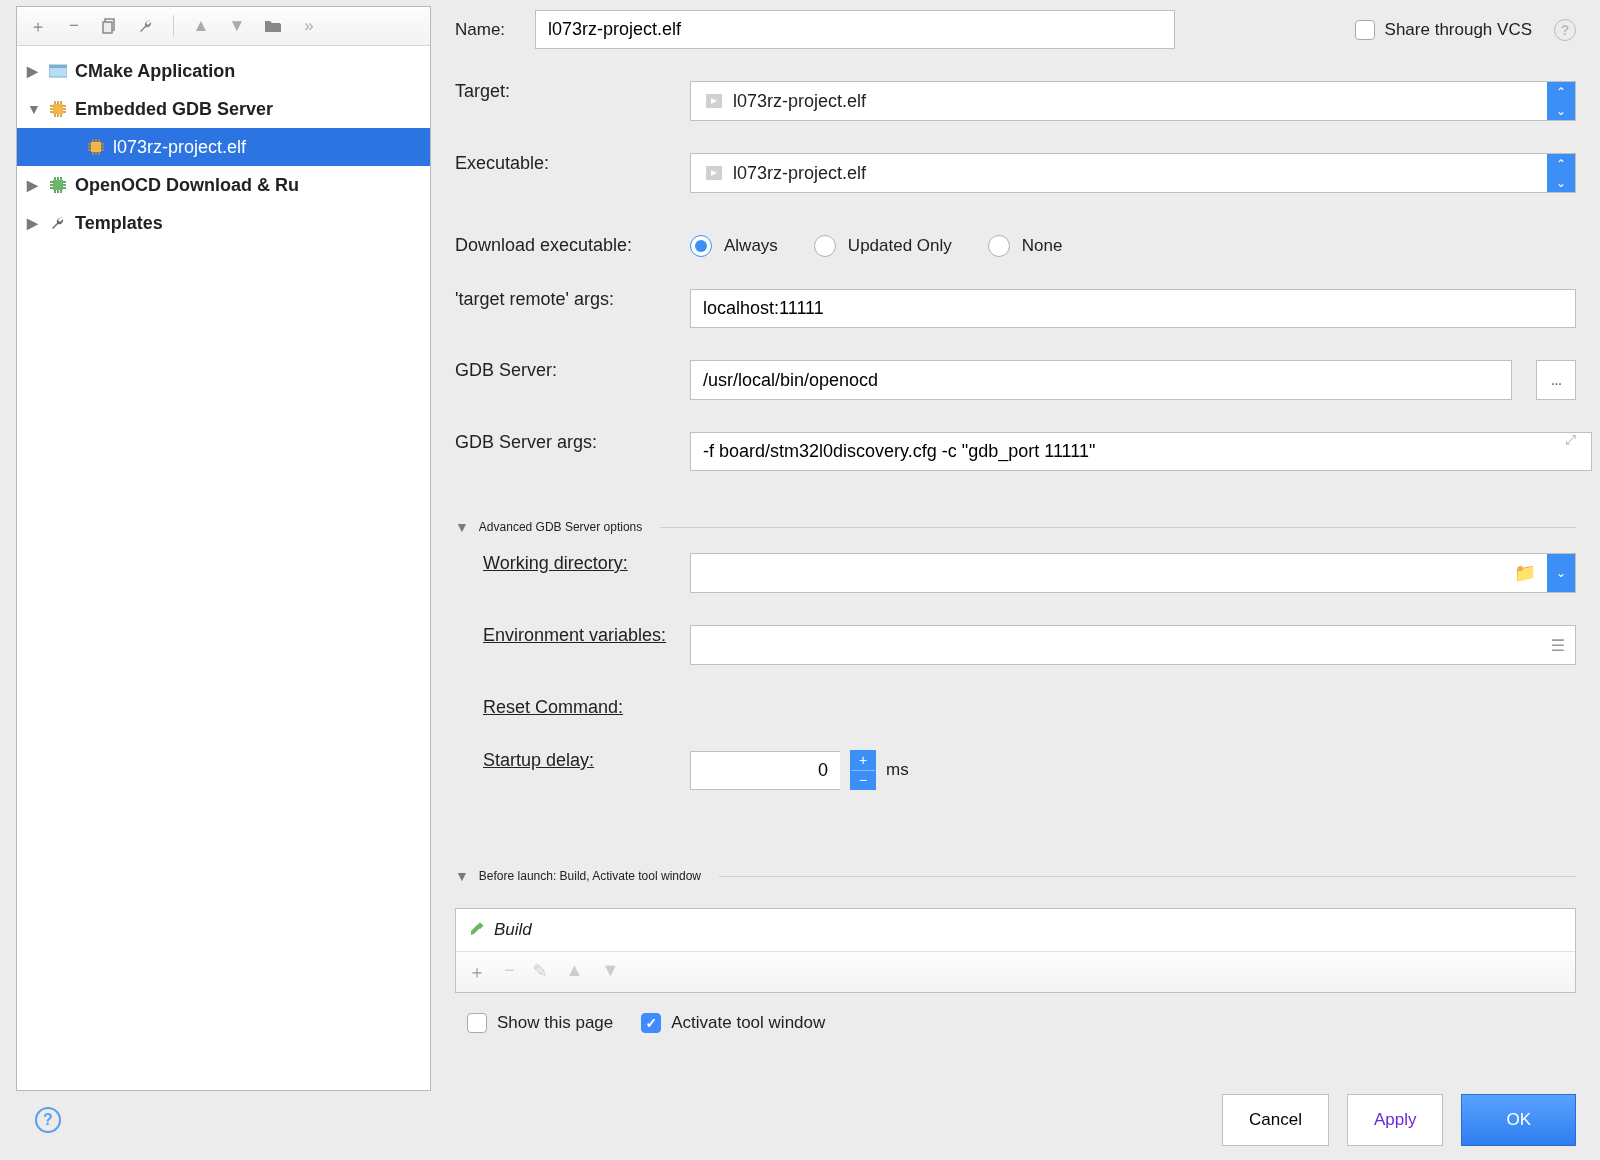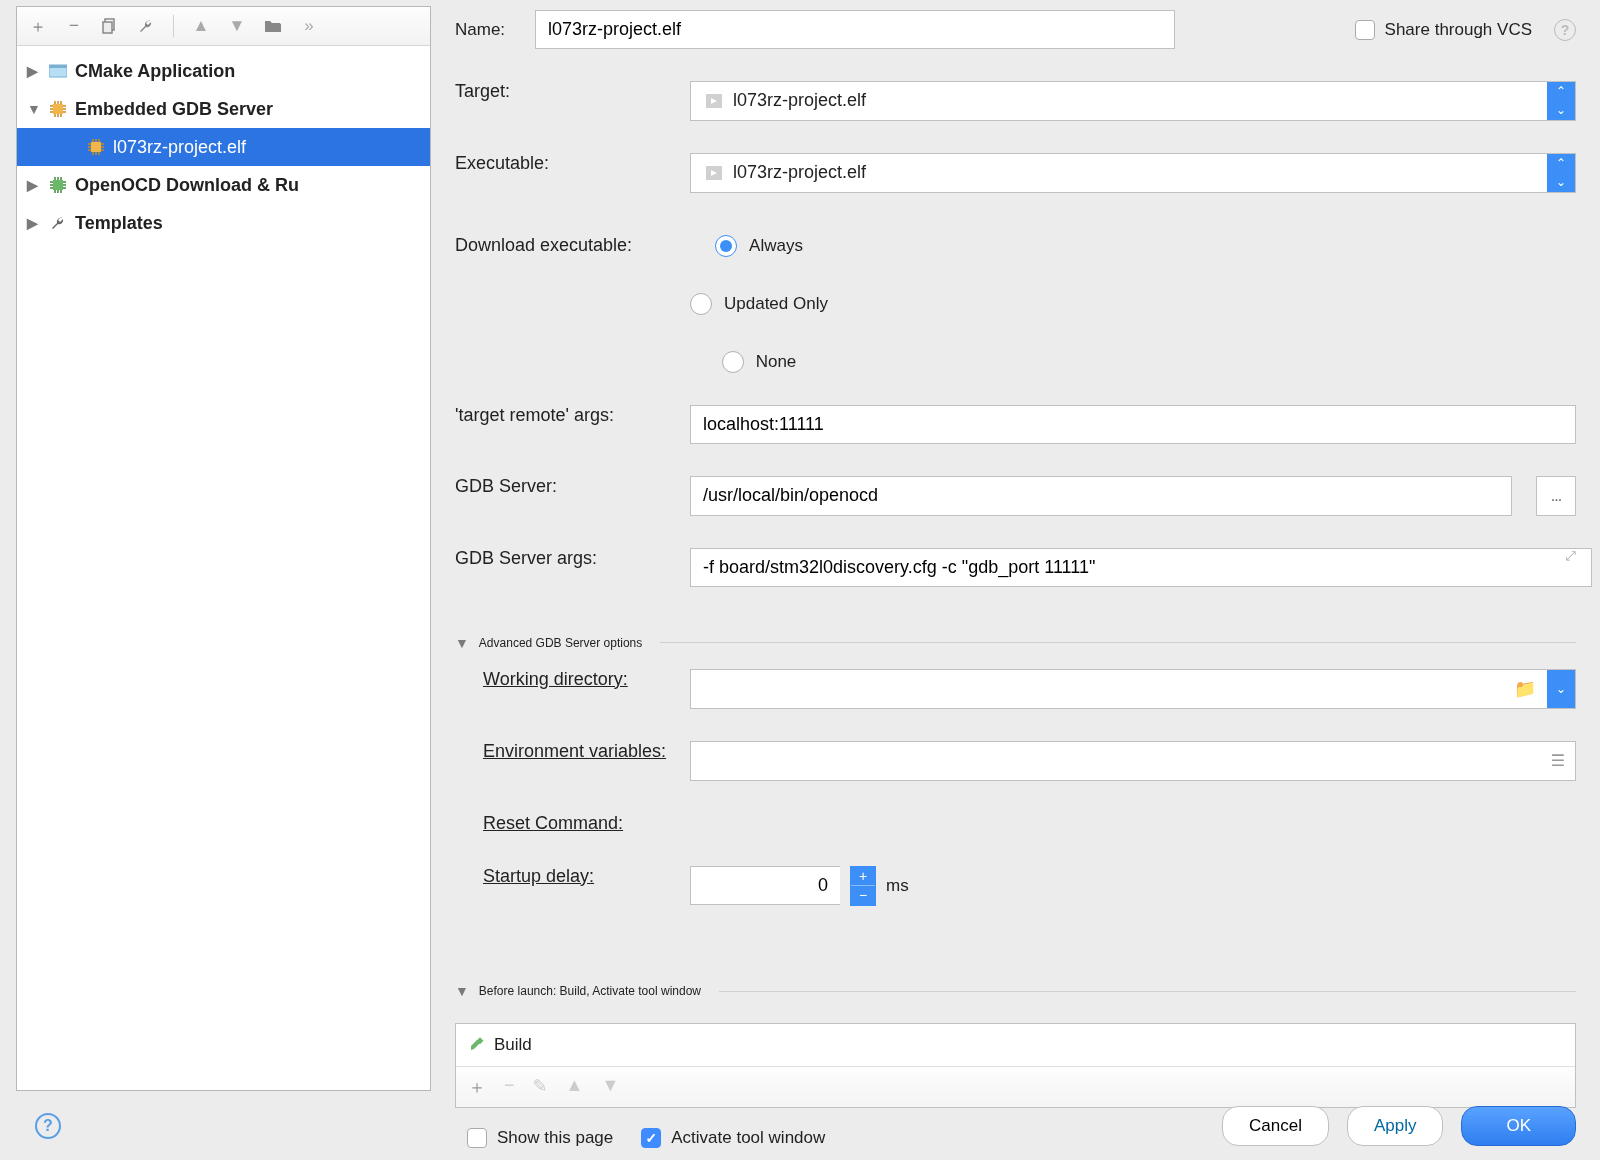--- a/index.html
+++ b/index.html
@@ -82,21 +82,21 @@
   align-items: center;
 }
 .combo .ci { width: 26px; display: flex; justify-content: center; margin-left: 10px; }
 .combo .ct { flex: 1; padding-left: 6px; font-size: 18px; }
 .combo .stepper {
   width: 28px; height: 100%; background: #3b8ff7;
   display: flex; flex-direction: column; align-items: center; justify-content: center;
   color: #fff;
 }
 .combo .stepper span { height: 50%; display: flex; align-items: center; line-height: 1; font-size: 12px; }
-.radio-row { display: flex; align-items: center; gap: 36px; flex-direction: column; }
+.radio-row { display: flex; align-items: center; gap: 36px; }
 .radio { display: flex; align-items: center; gap: 12px; }
 .radio .r {
   width: 22px; height: 22px; border-radius: 50%; border: 1.5px solid #b0b0b0; background: #fff;
   display: flex; align-items: center; justify-content: center;
 }
 .radio .r.sel { border-color: #3b8ff7; }
 .radio .r.sel::after { content: ''; width: 12px; height: 12px; background: #3b8ff7; border-radius: 50%; }
 .full-input { flex: 1; }
 .with-browse { display: flex; flex: 1; gap: 24px; }
 .with-browse input { flex: 1; }
@@ -121,42 +121,42 @@
 .env-input .doc { padding: 0 10px; color: #999; font-size: 16px; }
 .spinner {
   display: flex; align-items: center; gap: 10px;
 }
 .spinner input { width: 150px; text-align: right; border-right: none; }
 .spinner .spin-btns { width: 26px; height: 40px; background: #3b8ff7; display: flex; flex-direction: column; border: 1px solid #3b8ff7; }
 .spinner .spin-btns span { flex: 1; color: #fff; display: flex; align-items: center; justify-content: center; font-size: 14px; line-height: 1; }
 .before-box {
   border: 1px solid #c0c0c0; background: #fff; margin-top: 6px; margin-bottom: 2px;
 }
-.before-list { height: 42px; display: flex; align-items: center; padding: 0 12px; gap: 8px; }
+.before-list { height: 42px; display: flex; align-items: center; padding: 0 12px; gap: 8px; font-style: italic; }
 .hammer { color: #5ba85b; font-size: 18px; }
 .before-tb { display: flex; gap: 18px; padding: 8px 12px; background: linear-gradient(#fdfdfd,#f4f4f4); border-top: 1px solid #e0e0e0; }
 .before-tb .b { color: #999; font-size: 18px; cursor: pointer; }
 .before-tb .b.dim { color: #ccc; }
 .chk-row { display: flex; align-items: center; gap: 28px; margin-top: 18px; padding-left: 12px; }
 .chk-row .cb { display: flex; align-items: center; gap: 10px; }
 .footer {
   position: absolute; bottom: 14px; left: 24px; right: 24px;
   display: flex; align-items: center;
 }
 .footer .help {
   width: 26px; height: 26px; border: 2px solid #5a9de8; border-radius: 50%;
   color: #5a9de8; display: flex; align-items: center; justify-content: center;
   font-weight: bold; font-size: 16px;
 }
 .footer .spacer { flex: 1; }
 .btn {
-  height: 40px; padding: 0 26px; border-radius: 16px; font-size: 17px;
+  height: 52px; padding: 0 26px; border-radius: 0; font-size: 17px;
   border: 1px solid #c0c0c0; background: #fff; cursor: pointer; margin-left: 18px;
 }
-.btn.dim { color: #0369a1; }
+.btn.dim { color: #6d28d9; }
 .btn.primary { background: linear-gradient(#58a2ff,#2f7ef0); color: #fff; border: 1px solid #2a6cd6; padding: 0 44px; }
 svg { display: block; }
 </style>
 </head>
 <body>
 
 <div class="container">
 
   <div class="sidebar">
     <div class="toolbar">

